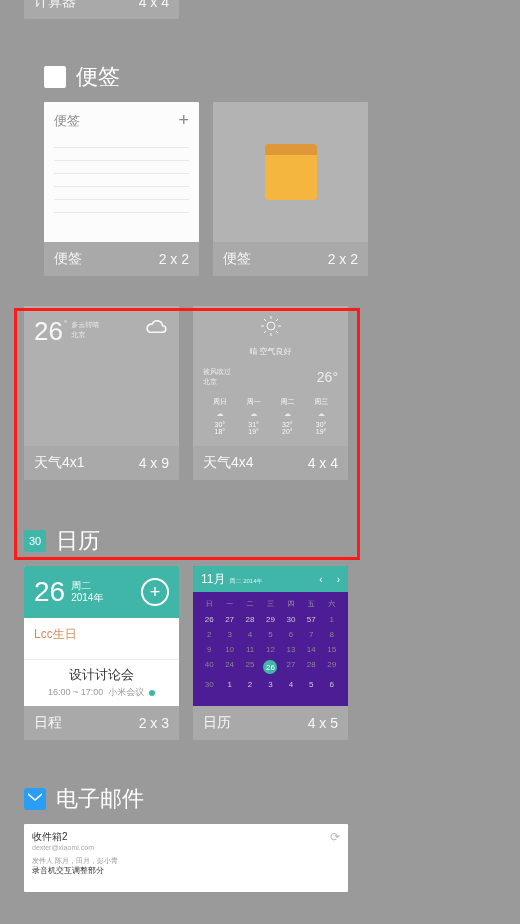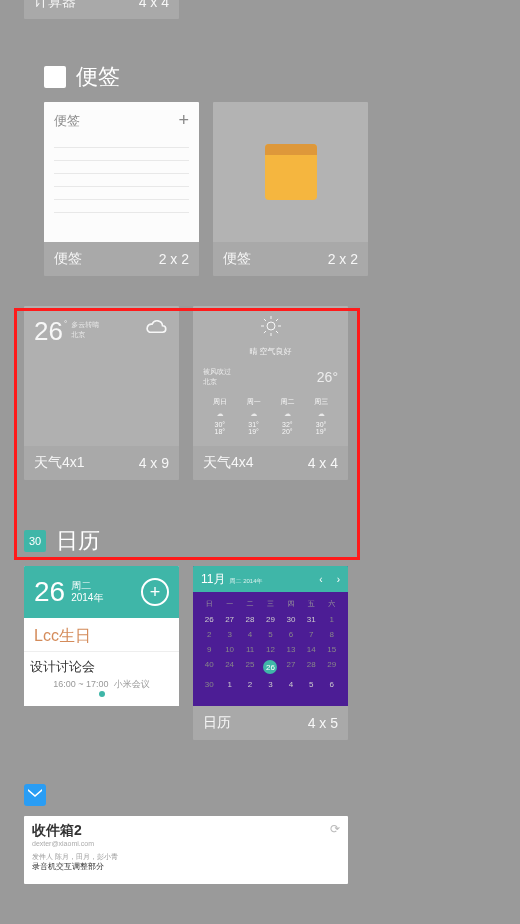--- a/index.html
+++ b/index.html
@@ -167,24 +167,24 @@
     align-items:center;
     padding:0 10px;
     justify-content:space-between;
   }
   .sched-date { font-size:28px; font-weight:300;}
   .sched-date-sub { font-size:10px; line-height:12px; margin-left:6px;}
   .sched-plus-circle {
     width:28px;height:28px;border-radius:50%;border:2px solid #fff;
     display:flex;align-items:center;justify-content:center;font-size:18px;
   }
-  .sched-item1 { color:#d48b5a; font-size:16px; padding:8px 10px 4px; border-bottom:1px solid #eee;}
-  .sched-item2 { padding:6px 6px; }
+  .sched-item1 { color:#d48b5a; font-size:12px; padding:8px 10px 16px; border-bottom:1px solid #eee;}
+  .sched-item2 { padding:6px 24px;text-align:center; }
   .sched-item2 .t { font-size:13px; color:#333;}
-  .sched-item2 .s { font-size:9px; color:#999; display:flex; justify-content:space-between; align-items:center; margin-top:2px;flex-direction:column;}
+  .sched-item2 .s { font-size:9px; color:#999; display:flex; justify-content:space-between; align-items:center; margin-top:2px;}
   .dot-green { width:6px;height:6px;border-radius:50%;background:#3fb6a8;}
   .cal-preview { background:#4c1d95; color:#666; }
   .cal-head {
     background:#3fb6a8; color:#fff; height:26px;
     display:flex; align-items:center; justify-content:space-between; padding:0 8px; font-size:10px;
   }
   .cal-head .m { font-weight:500; font-size:12px;}
   .cal-arrows { display:flex; gap:14px; font-size:10px;}
   .cal-grid { padding:4px 6px; }
   .cal-row { display:flex; }
@@ -199,21 +199,21 @@
     background:#3fb6a8;color:#fff;align-items:center;justify-content:center;
   }
 
   
   .mail-icon-box {
     width:22px;height:22px;background:#2a9df4;border-radius:3px;
     display:flex;align-items:center;justify-content:center;
   }
   .mail-preview { background:#fff; color:#555; padding:6px 8px; height:68px; width:324px;}
   .mail-row1 { display:flex; justify-content:space-between; align-items:flex-start; font-size:9px;}
-  .mail-title { color:#333; font-size:14px; font-weight:700;}
+  .mail-title { color:#333; font-size:10px; font-weight:400;}
   .mail-sub { color:#aaa; font-size:7px;}
   .mail-refresh { color:#bbb; font-size:12px;}
   .mail-lines { font-size:7px; color:#999; margin-top:5px; line-height:10px;}
   .mail-b { color:#333; font-size:8px; font-weight:500;}
 
   .section.notes { margin-top:50px;padding-left:44px; }
   .section.weather { margin-top:30px; }
   .section.calendar { margin-top:34px; }
   .section.email { margin-top:32px; }
 </style>
@@ -379,20 +379,24 @@
         </div>
         <div class="sched-item1">Lcc生日</div>
         <div class="sched-item2">
           <div class="t">设计讨论会</div>
           <div class="s">
             <span><span>16:00 ~ 17:00</span>&nbsp;&nbsp;<span>小米会议</span></span>
             <span class="dot-green"></span>
           </div>
         </div>
       </div>
+      <div class="widget-label">
+        <span>日程</span>
+        <span>2 x 3</span>
+      </div>
     </div>
     <div class="widget">
       <div class="widget-preview cal-preview">
         <div class="cal-head">
           <div style="display:flex;align-items:baseline;gap:4px;">
             <span class="m">11月</span>
             <span style="font-size:6px;opacity:.8">周二 2014年</span>
           </div>
           <div class="cal-arrows">
             <span>‹</span>
@@ -408,21 +412,21 @@
               <div class="cal-cell">四</div>
               <div class="cal-cell">五</div>
               <div class="cal-cell">六</div>
             </div>
             <div class="cal-row">
               <div class="cal-cell dim">26</div>
               <div class="cal-cell dim">27</div>
               <div class="cal-cell dim">28</div>
               <div class="cal-cell dim">29</div>
               <div class="cal-cell dim">30</div>
-              <div class="cal-cell dim">31</div>
+              <div class="cal-cell dim">57</div>
               <div class="cal-cell">1</div>
             </div>
             <div class="cal-row">
               <div class="cal-cell">2</div>
               <div class="cal-cell">3</div>
               <div class="cal-cell">4</div>
               <div class="cal-cell">5</div>
               <div class="cal-cell">6</div>
               <div class="cal-cell">7</div>
               <div class="cal-cell">8</div>
@@ -465,20 +469,21 @@
 </div>
 
 <div class="section email">
   <div class="section-header">
     <span class="section-icon mail-icon-box">
       <svg width="14" height="12" viewBox="0 0 14 12">
           <path d="M0 0h14v12H0z" fill="none"></path>
           <path d="M0 0l7 6 7-6v2l-7 6-7-6z" fill="#fff"></path>
         </svg>
     </span>
+    <span class="section-title">电子邮件</span>
   </div>
   <div class="widget" style="width:324px;background:transparent">
     <div class="mail-preview">
       <div class="mail-row1">
         <div>
           <div class="mail-title">收件箱2</div>
           <div class="mail-sub">dexter@xiaomi.com</div>
         </div>
         <span class="mail-refresh">⟳</span>
       </div>

